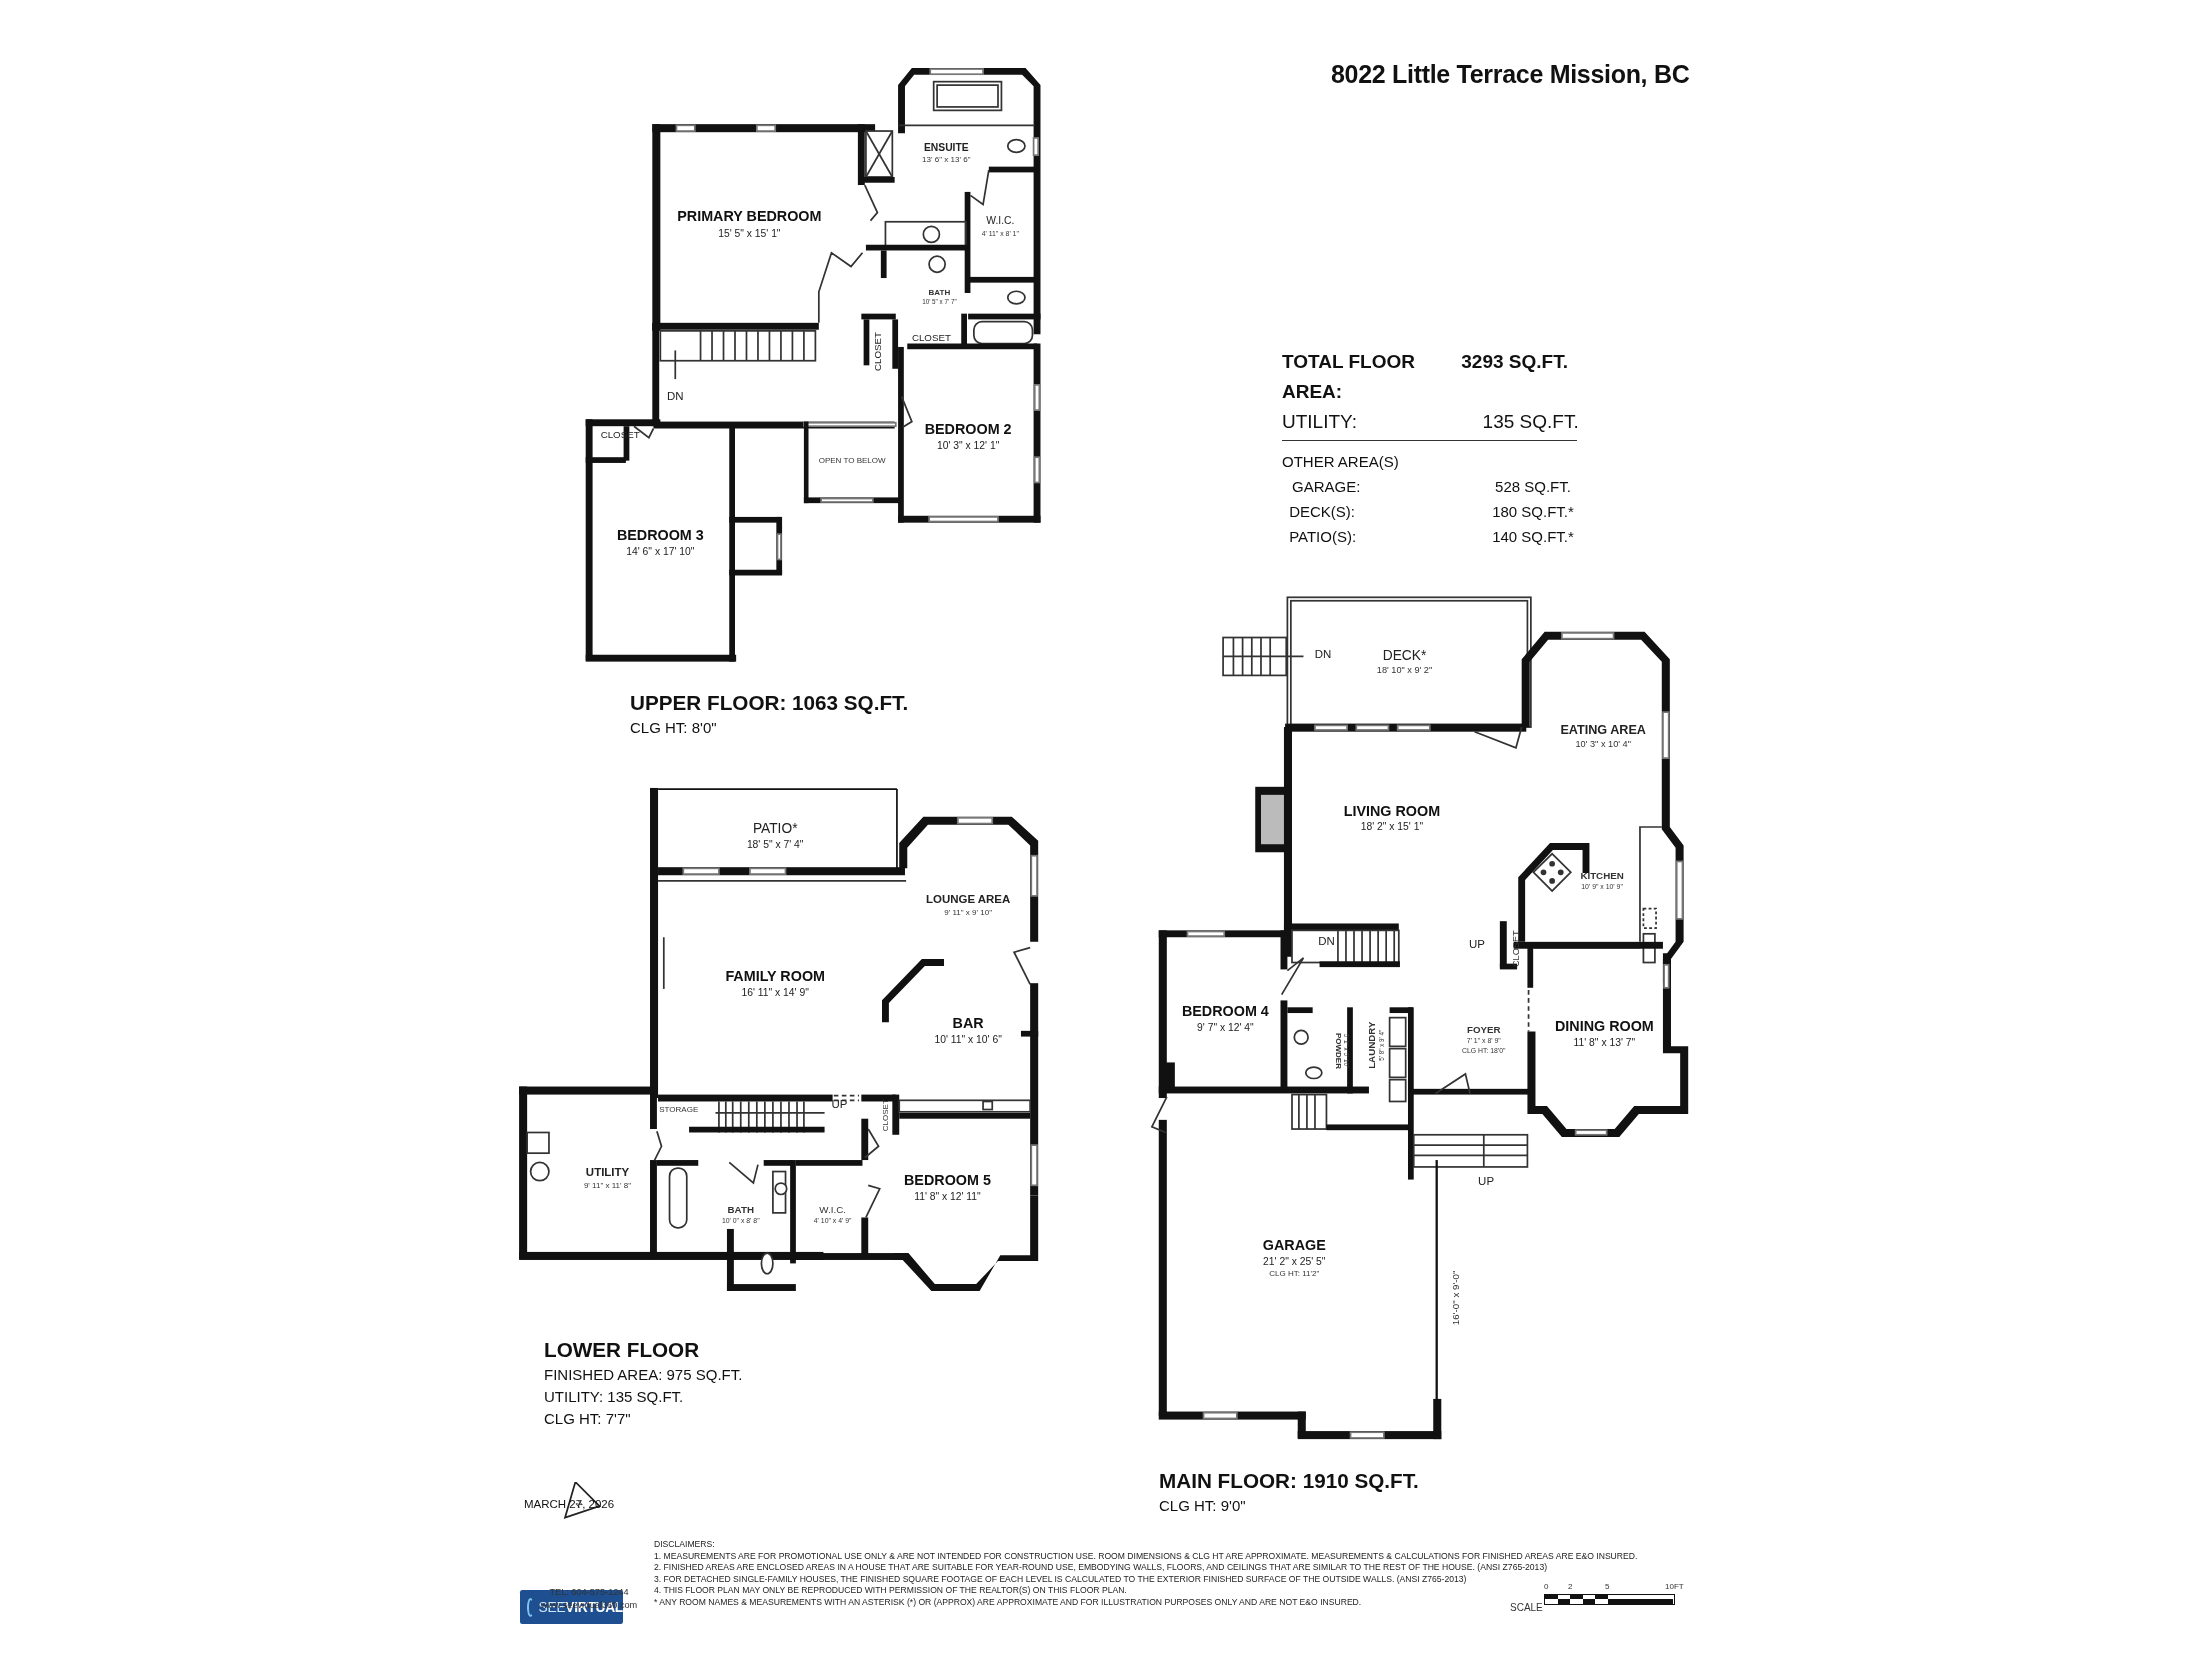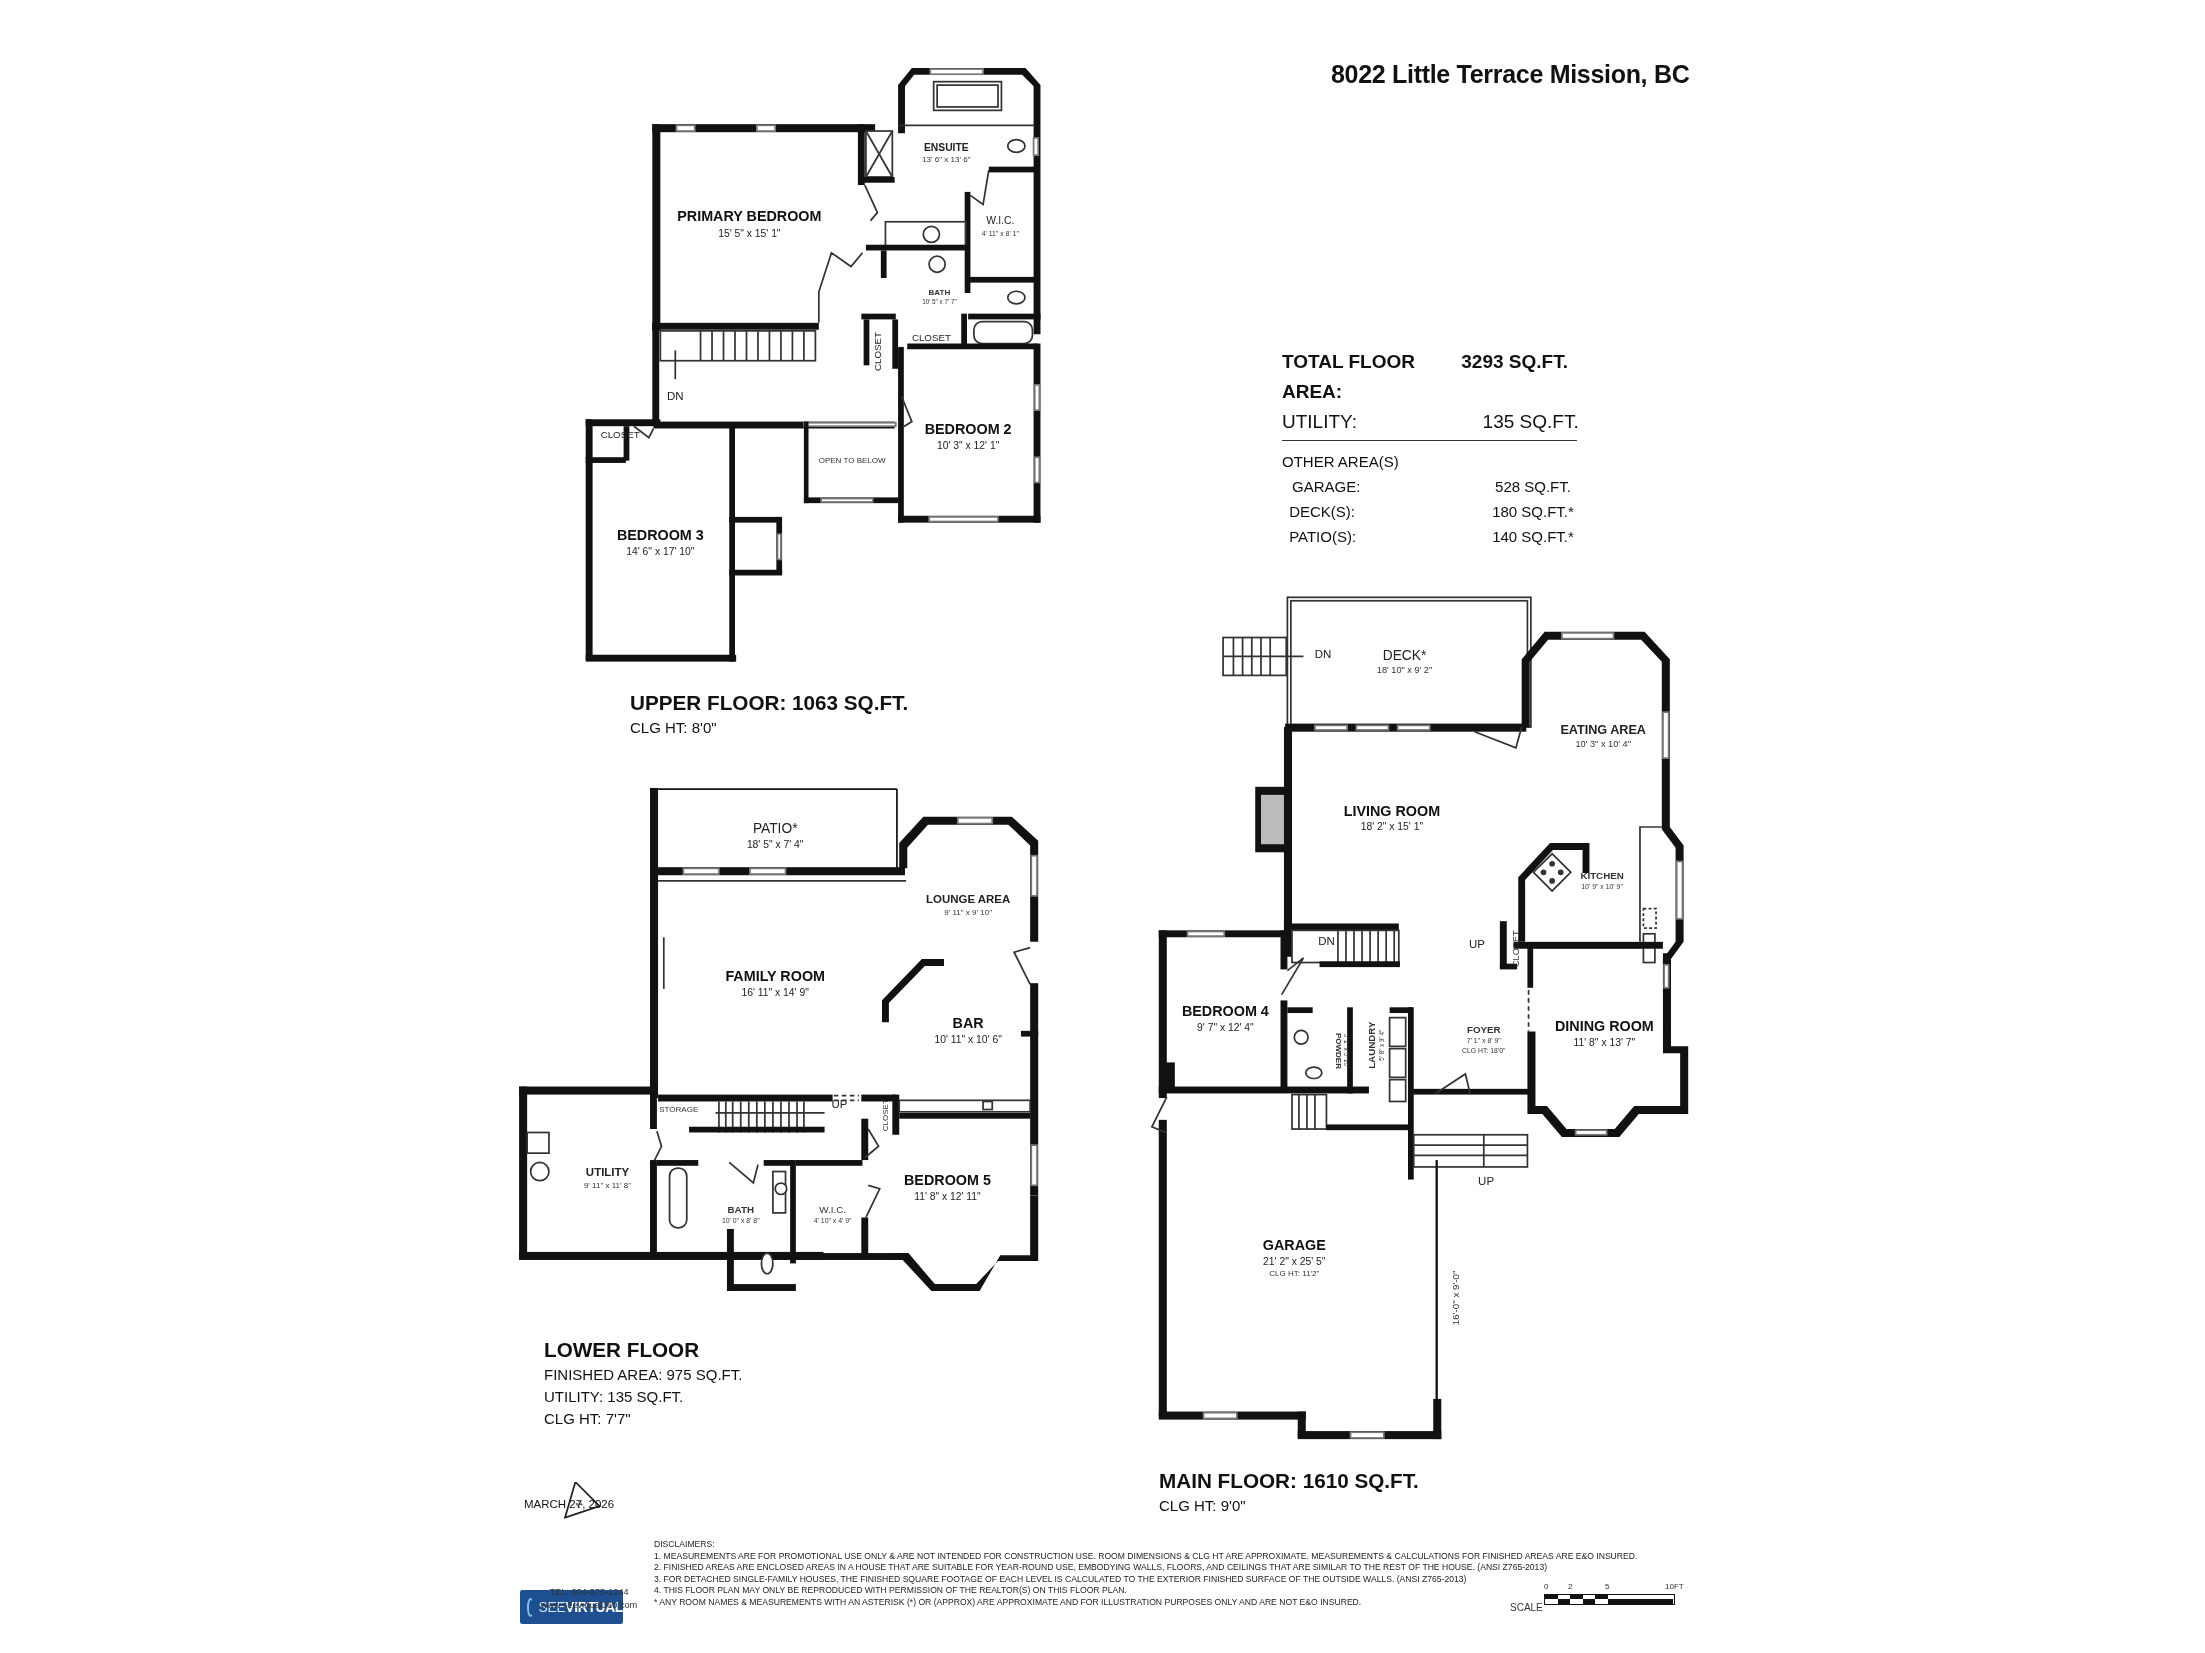--- a/index.html
+++ b/index.html
@@ -430,21 +430,21 @@
   <div class="h">UPPER FLOOR: 1063 SQ.FT.</div>
   <div class="s">CLG HT: 8'0"</div>
 </div>
 <div class="floor-caption" style="left:544px; top:1336px;">
   <div class="h">LOWER FLOOR</div>
   <div class="s">FINISHED AREA: 975 SQ.FT.</div>
   <div class="s">UTILITY: 135 SQ.FT.</div>
   <div class="s">CLG HT: 7'7"</div>
 </div>
 <div class="floor-caption" style="left:1159px; top:1467px;">
-  <div class="h">MAIN FLOOR: 1610 SQ.FT.</div>
+  <div class="h">MAIN FLOOR: 1910 SQ.FT.</div>
   <div class="s">CLG HT: 9'0"</div>
 </div>
 
 <svg class="compass" width="52" height="46" viewBox="0 0 90 80">
   <polygon points="30,0 72,42 12,62" fill="none" stroke="#222" stroke-width="3"></polygon>
   <text x="36" y="42" font-size="14" fill="#222" text-anchor="middle" transform="rotate(135 36 38)">N</text>
 </svg>
 
 <div class="footer-date">MARCH 27, 2026</div>
 <div class="logo">

